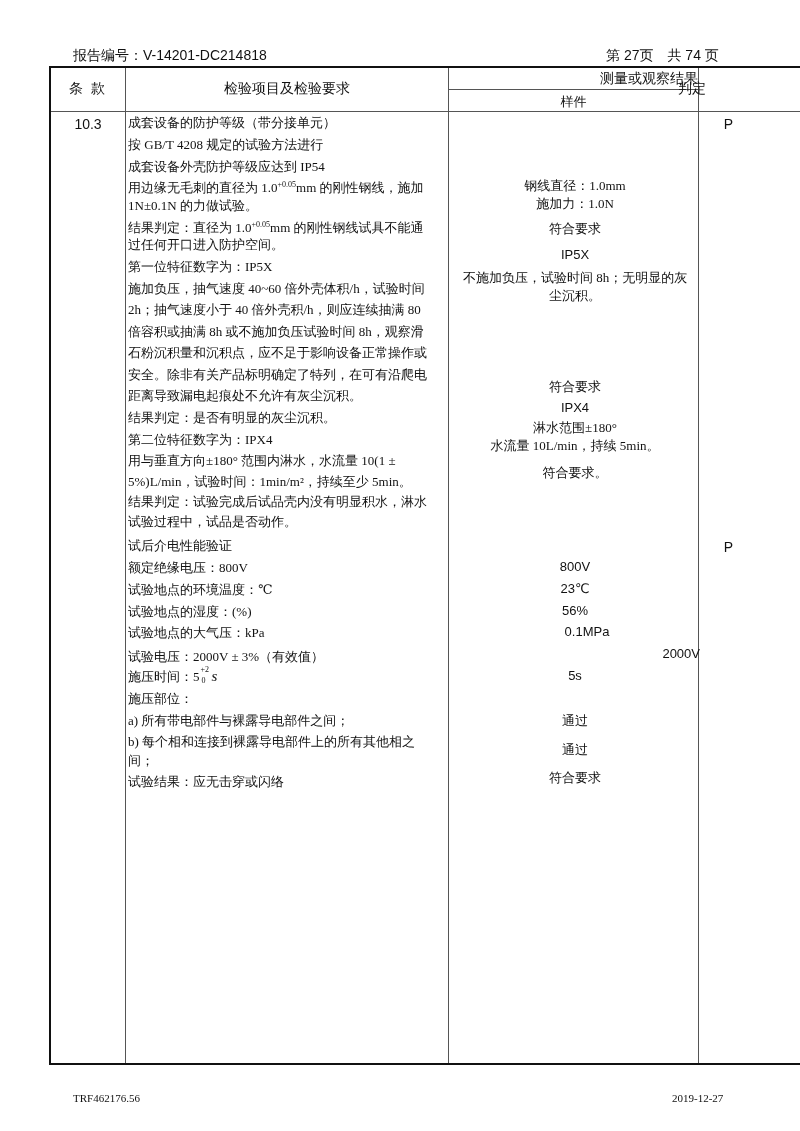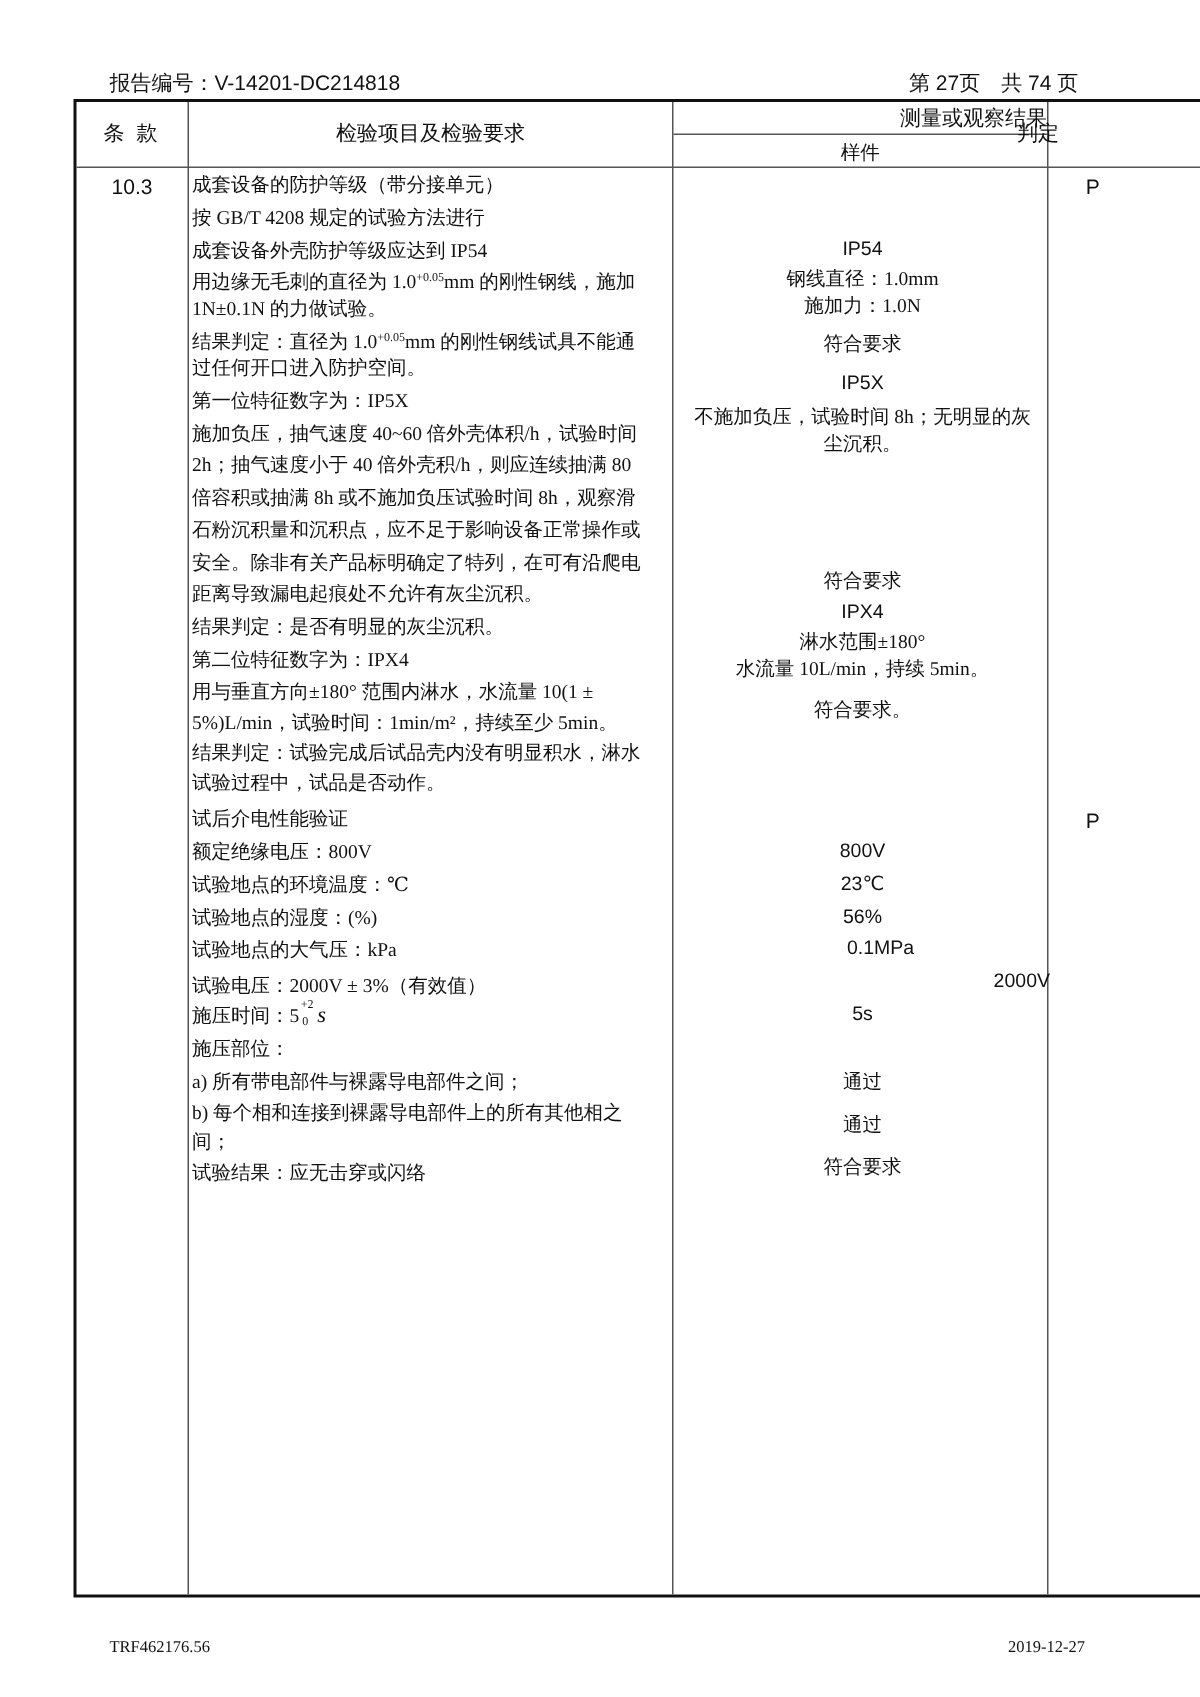--- a/index.html
+++ b/index.html
@@ -76,21 +76,20 @@
     <div class="line req-line" style="top:341px;">结果判定：是否有明显的灰尘沉积。</div>
     <div class="line req-line" style="top:319px;">距离导致漏电起痕处不允许有灰尘沉积。</div>
     <div class="line req-line" style="top:363px;">第二位特征数字为：IPX4</div>
     <div class="line req-line" style="top:384px;">用与垂直方向±180° 范围内淋水，水流量 10(1 ±</div>
     <div class="line req-line" style="top:405px;">5%)L/min，试验时间：1min/m²，持续至少 5min。</div>
     <div class="line req-line" style="top:425px;">结果判定：试验完成后试品壳内没有明显积水，淋水</div>
     <div class="line req-line" style="top:445px;">试验过程中，试品是否动作。</div>
   </div>
 
   <div class="col-res" style="top:0; height:460px;">
-    <div class="line res-line sans" style="top:90px;">IP54</div>
     <div class="line res-line" style="top:109px;"><span class="serif">钢线直径：1.0mm</span></div>
     <div class="line res-line" style="top:127px;"><span class="serif">施加力：1.0N</span></div>
     <div class="line res-line serif" style="top:152px;">符合要求</div>
     <div class="line res-line sans" style="top:179px;">IP5X</div>
     <div class="line res-line serif" style="top:201px;">不施加负压，试验时间 8h；无明显的灰</div>
     <div class="line res-line serif" style="top:219px;">尘沉积。</div>
     <div class="line res-line serif" style="top:310px;">符合要求</div>
     <div class="line res-line sans" style="top:332px;">IPX4</div>
     <div class="line res-line serif" style="top:351px;">淋水范围±180°</div>
     <div class="line res-line serif" style="top:369px;">水流量 10L/min，持续 5min。</div>

